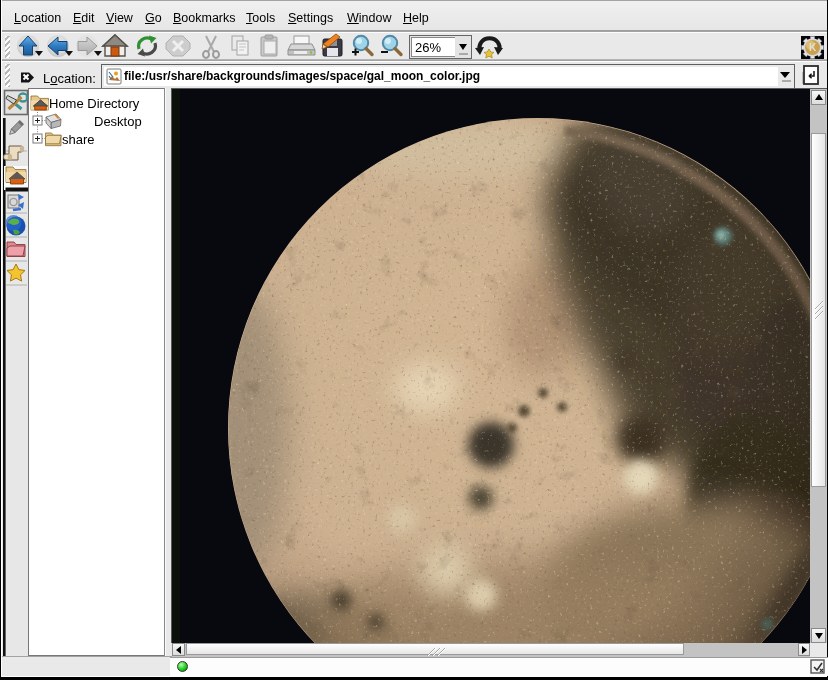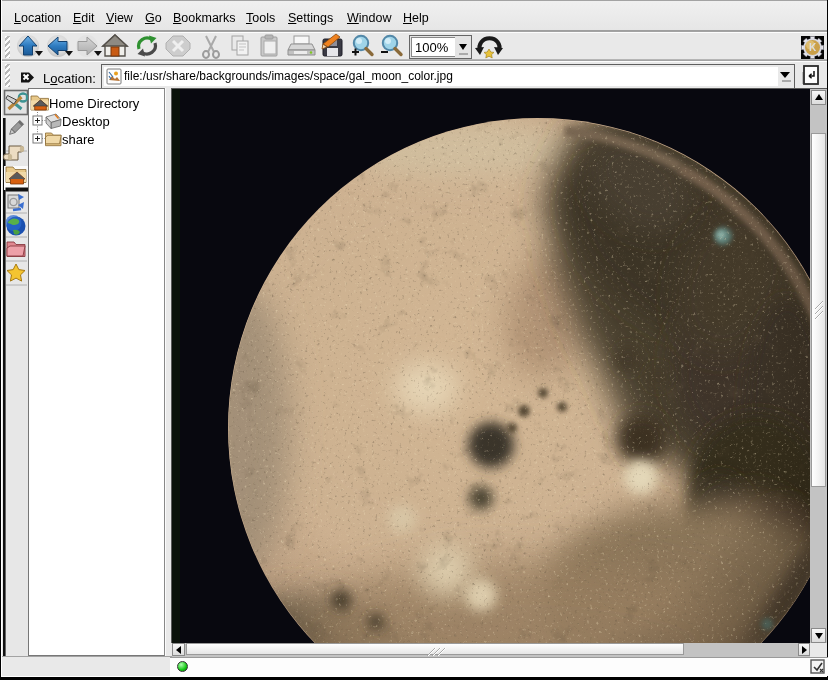--- a/index.html
+++ b/index.html
@@ -128,21 +128,21 @@
    <path d="M394,15.5 L400,21.5" stroke="#8a6a3a" stroke-width="3.4" stroke-linecap="round"></path>
    <path d="M380,19 h7" stroke="#111" stroke-width="2"></path>
 
    <path d="M479,17 a10,9 0 1 1 19,0" fill="none" stroke="#1a1a1a" stroke-width="4"></path>
    <path d="M474,15 l9,-1 l-4,8 z" fill="#1a1a1a"></path>
    <path d="M502,15 l-9,-1 l4,8 z" fill="#1a1a1a"></path>
    <path d="M488,16 l1.8,3 l3.2,0.4 l-2.4,2.2 l0.6,3.4 l-3.2,-1.8 l-3.2,1.8 l0.6,-3.4 l-2.4,-2.2 l3.2,-0.4 z" fill="#e8c23a" stroke="#9a7a10" stroke-width="0.6"></path>
   </svg>
   <div style="position:absolute;left:408px;top:2px;width:63px;height:24px;border:1px solid #666;background:#e4e4e4;">
     <div style="position:absolute;left:1px;top:1px;width:44px;height:20px;background:#fff;border:1px solid #888;border-right:none;"></div>
-    <span style="position:absolute;left:5px;top:4px;font-size:13px;">100%</span>
+    <span style="position:absolute;left:5px;top:4px;font-size:13px;">26%</span>
     <div style="position:absolute;right:4px;top:8px;width:0;height:0;border:4.5px solid transparent;border-top:6px solid #000;"></div>
     <div style="position:absolute;right:3px;top:17px;width:9px;height:2px;background:#aaa;"></div>
   </div>
   <div style="position:absolute;left:800px;top:3px;width:23px;height:23px;background:#050505;">
     <svg width="23" height="23">
       <g transform="translate(11.5,11.5)">
         <g fill="#e8e8ee" stroke="#9a9aa6" stroke-width="0.5">
           <path d="M-2.2,-11 h4.4 l-0.6,4 h-3.2 z"></path>
           <path d="M-2.2,11 h4.4 l-0.6,-4 h-3.2 z" transform="rotate(0)"></path>
           <g transform="rotate(45)">
@@ -174,21 +174,21 @@
   </svg>
   <span class="txt13" style="position:absolute;left:42px;top:9px;">L<u>o</u>cation:</span>
   <div id="lcombo" style="position:absolute;left:100px;top:2px;width:694px;height:25px;border:1px solid #5f5f5f;background:#e9e9e9;">
     <div style="position:absolute;left:2px;top:2px;width:674px;height:19px;background:#fff;"></div>
     <svg width="17" height="17" style="position:absolute;left:4px;top:3px;">
       <rect x="1" y="1" width="14" height="15" rx="1" fill="#fdfdfd" stroke="#7a7a7a"></rect>
       <path d="M3,12 l3,-4 l3,3 l2,-2 l3,4 z" fill="#b87333"></path>
       <circle cx="10" cy="5.5" r="2" fill="#e8a020"></circle>
       <path d="M3,4 l4,5 M3,8 l2,3" stroke="#3a6ea5" stroke-width="1.2"></path>
     </svg>
-    <span style="position:absolute;left:22px;top:4px;font-size:12px;">file:/usr/share/backgrounds/images/space/gal_moon_color.jpg</span>
+    <span style="position:absolute;left:22px;top:4px;font-size:12px;font-weight:bold;">file:/usr/share/backgrounds/images/space/gal_moon_color.jpg</span>
     <div style="position:absolute;right:4px;top:7px;width:0;height:0;border:5px solid transparent;border-top:6px solid #000;"></div>
     <div style="position:absolute;right:3px;top:15px;width:9px;height:2px;background:#aaa;"></div>
   </div>
   <svg width="26" height="26" style="position:absolute;left:798px;top:1px;">
     <rect x="3" y="9" width="7" height="12" fill="#b9b9b9"></rect>
     <rect x="5" y="3" width="14" height="18" fill="#fdfdfd" stroke="#2a2a2a" stroke-width="1.8"></rect>
     <path d="M15,8 v5 h-5 M10,13 l2.6,-2.2 M10,13 l2.6,2.2" stroke="#111" stroke-width="1.5" fill="none"></path>
   </svg>
  </div>
  <div id="strip">
@@ -286,21 +286,21 @@
       <path d="M-2,1.5 L-7,-4 L-7,2 L-2,7.5 Z" fill="#cecece" stroke="#666" stroke-width="0.8"></path>
       <path d="M2,-6.5 l3.5,4" stroke="#e07818" stroke-width="1.5"></path>
     </g>
 
     <g transform="translate(24,50)">
       <path d="M-7.5,-6 h6 l2,2.2 h7.5 v10.5 h-15.5 z" fill="#e8c98a" stroke="#8a6a32" stroke-width="0.8"></path>
       <path d="M-7.5,-2 l2.4,-1.7 h13.3 l-1.7,8.5 h-14 z" fill="#f0d9a8" stroke="#8a6a32" stroke-width="0.8"></path>
     </g>
   </svg>
   <span style="position:absolute;left:20px;top:7px;">Home Directory</span>
-  <span style="position:absolute;left:33px;top:25px;">Desktop</span>
+  <span style="position:absolute;left:33px;top:25px;padding-left:32px;">Desktop</span>
   <span style="position:absolute;left:33px;top:43px;">share</span>
  </div>
  <div id="split"></div>
  <div id="view">
       <svg id="moonsvg" width="639" height="555" viewBox="0 0 639 555" style="position:absolute;left:0;top:0;">
   <defs>
     <radialGradient id="mbase" cx="0.38" cy="0.38" r="0.72">
       <stop offset="0" stop-color="#ddc2a1"></stop>
       <stop offset="0.5" stop-color="#d2b594"></stop>
       <stop offset="0.8" stop-color="#b6987c"></stop>

